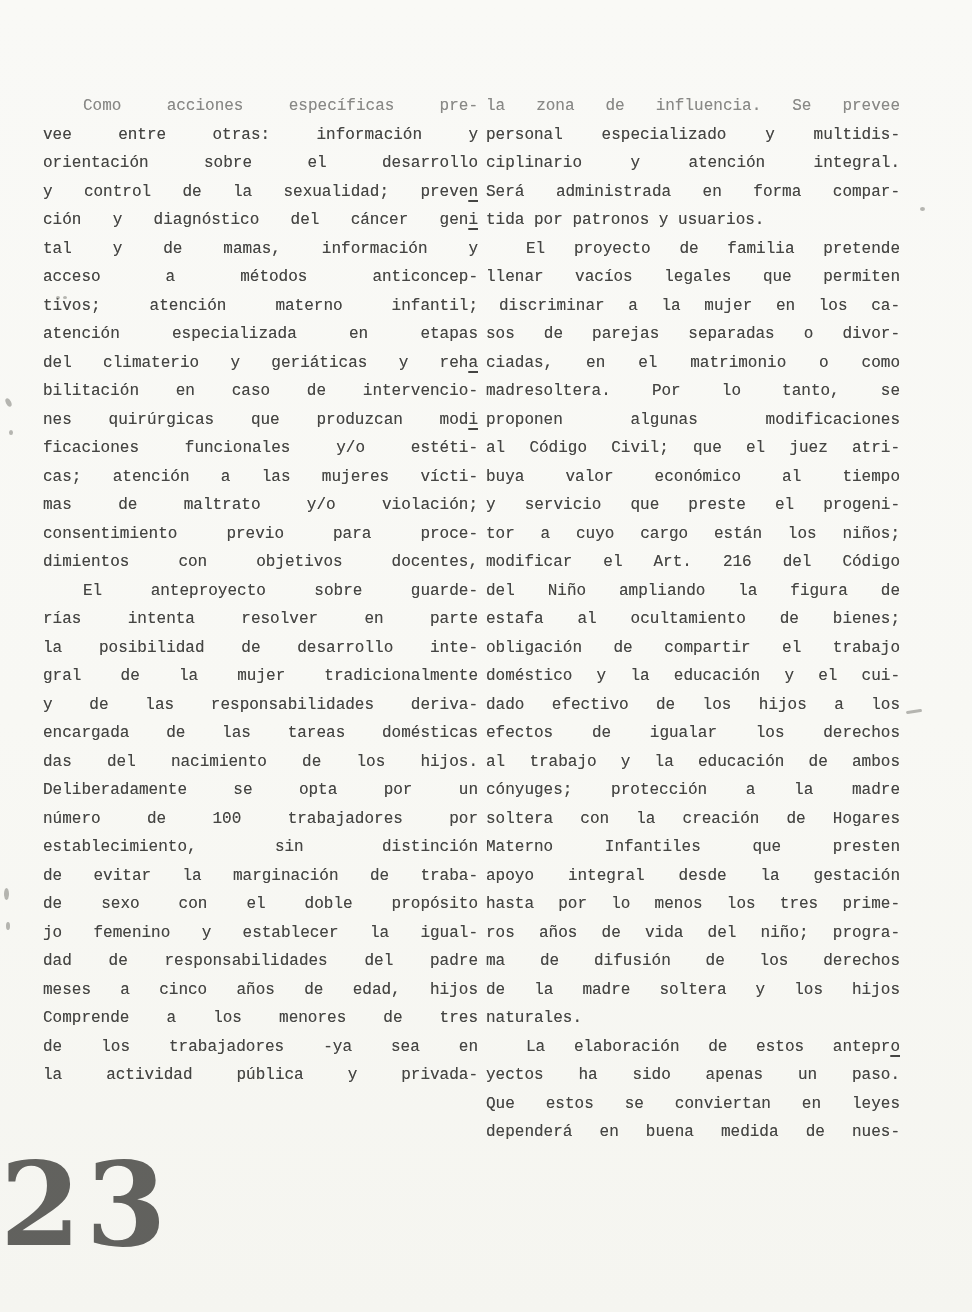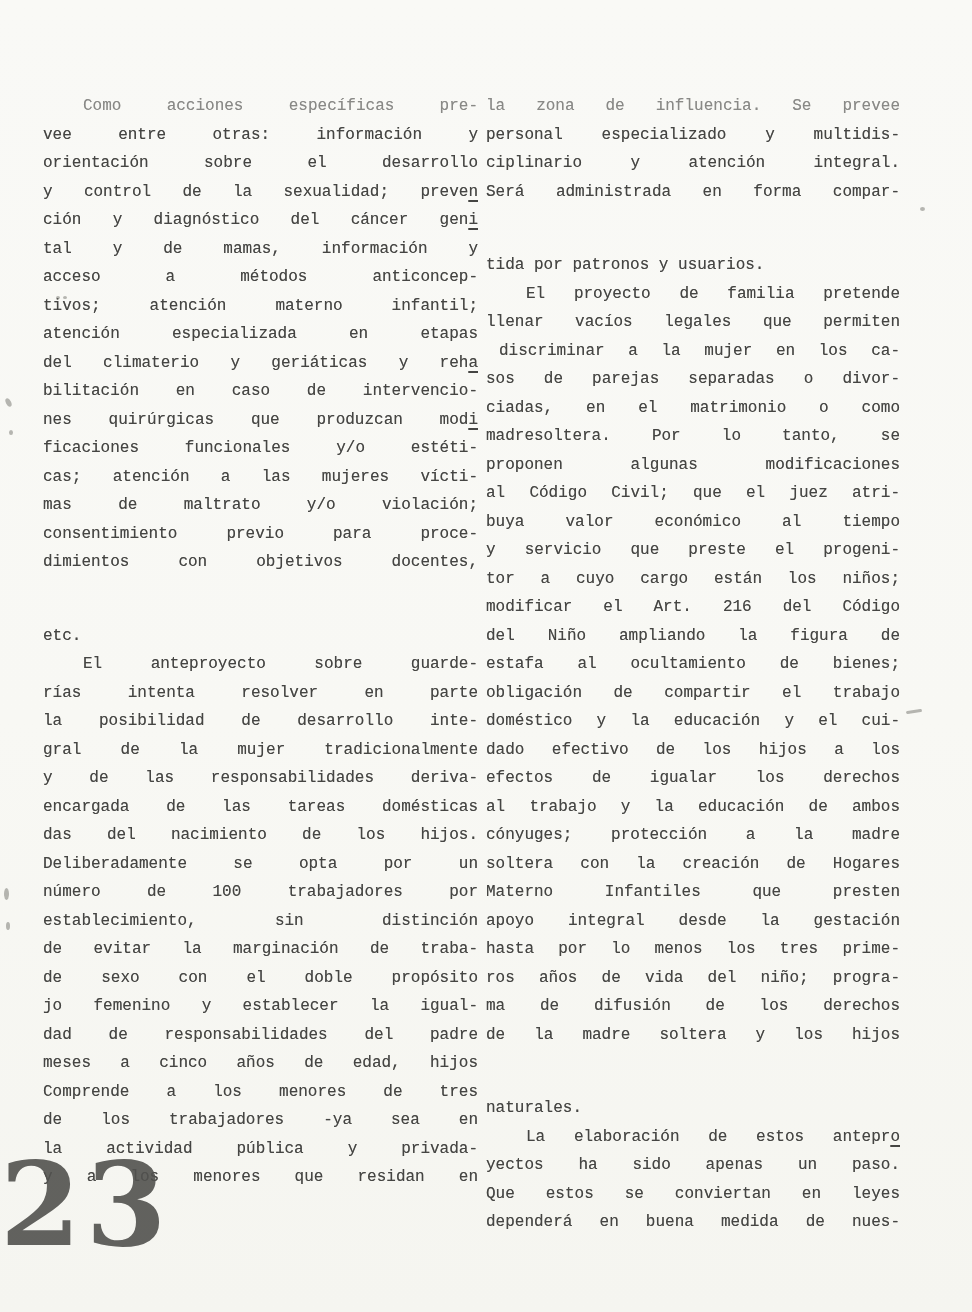--- a/index.html
+++ b/index.html
@@ -19,21 +19,21 @@
     text-shadow:0 0 0.5px rgba(70,70,66,.55);
   }
   .col-left{left:43px;width:435px;}
   .col-right{left:486px;width:414px;}
   .line{
     text-align:justify;
     text-align-last:justify;
     height:28.5px;
     white-space:normal;
   }
-  .line.end{text-align-last:left;margin-top:45px;}
+  .line.end{text-align-last:left;}
   .line.ind{text-indent:40px;}
   .line.ind-sm{text-indent:13px;}
   .line.dim{opacity:.62;}
   .ul{
     text-decoration:underline;
     text-underline-offset:4px;
     text-decoration-thickness:1.5px;
   }
   .page-number{
     position:absolute;top:1146px;left:0;right:0;
@@ -64,40 +64,38 @@
       <div class="line">tivos; atención materno infantil;</div>
       <div class="line">atención especializada en etapas</div>
       <div class="line"><span>del climaterio y geriáticas y reh</span><span class="ul">a</span></div>
       <div class="line">bilitación en caso de intervencio-</div>
       <div class="line"><span>nes quirúrgicas que produzcan mod</span><span class="ul">i</span></div>
       <div class="line">ficaciones funcionales y/o estéti-</div>
       <div class="line">cas; atención a las mujeres vícti-</div>
       <div class="line">mas de maltrato y/o violación;</div>
       <div class="line">consentimiento previo para proce-</div>
       <div class="line">dimientos con objetivos docentes,</div>
-      <div class="line end">etc.</div>
       <div class="line ind">El anteproyecto sobre guarde-</div>
       <div class="line">rías intenta resolver en parte</div>
       <div class="line">la posibilidad de desarrollo inte-</div>
       <div class="line">gral de la mujer tradicionalmente</div>
       <div class="line">y de las responsabilidades deriva-</div>
       <div class="line">encargada de las tareas domésticas</div>
       <div class="line">das del nacimiento de los hijos.</div>
       <div class="line">Deliberadamente se opta por un</div>
       <div class="line">número de 100 trabajadores por</div>
       <div class="line">establecimiento, sin distinción</div>
       <div class="line">de evitar la marginación de traba-</div>
       <div class="line">de sexo con el doble propósito</div>
       <div class="line">jo femenino y establecer la igual-</div>
       <div class="line">dad de responsabilidades del padre</div>
       <div class="line">meses a cinco años de edad, hijos</div>
       <div class="line">Comprende a los menores de tres</div>
       <div class="line">de los trabajadores -ya sea en</div>
       <div class="line">la actividad pública y privada-</div>
-      <div class="line">y a los menores que residan en</div>
     </div>
   <div class="col col-right">
       <div class="line dim">la zona de influencia. Se prevee</div>
       <div class="line">personal especializado y multidis-</div>
       <div class="line">ciplinario y atención integral.</div>
       <div class="line">Será administrada en forma compar-</div>
       <div class="line end">tida por patronos y usuarios.</div>
       <div class="line ind">El proyecto de familia pretende</div>
       <div class="line">llenar vacíos legales que permiten</div>
       <div class="line ind-sm">discriminar a la mujer en los ca-</div>

